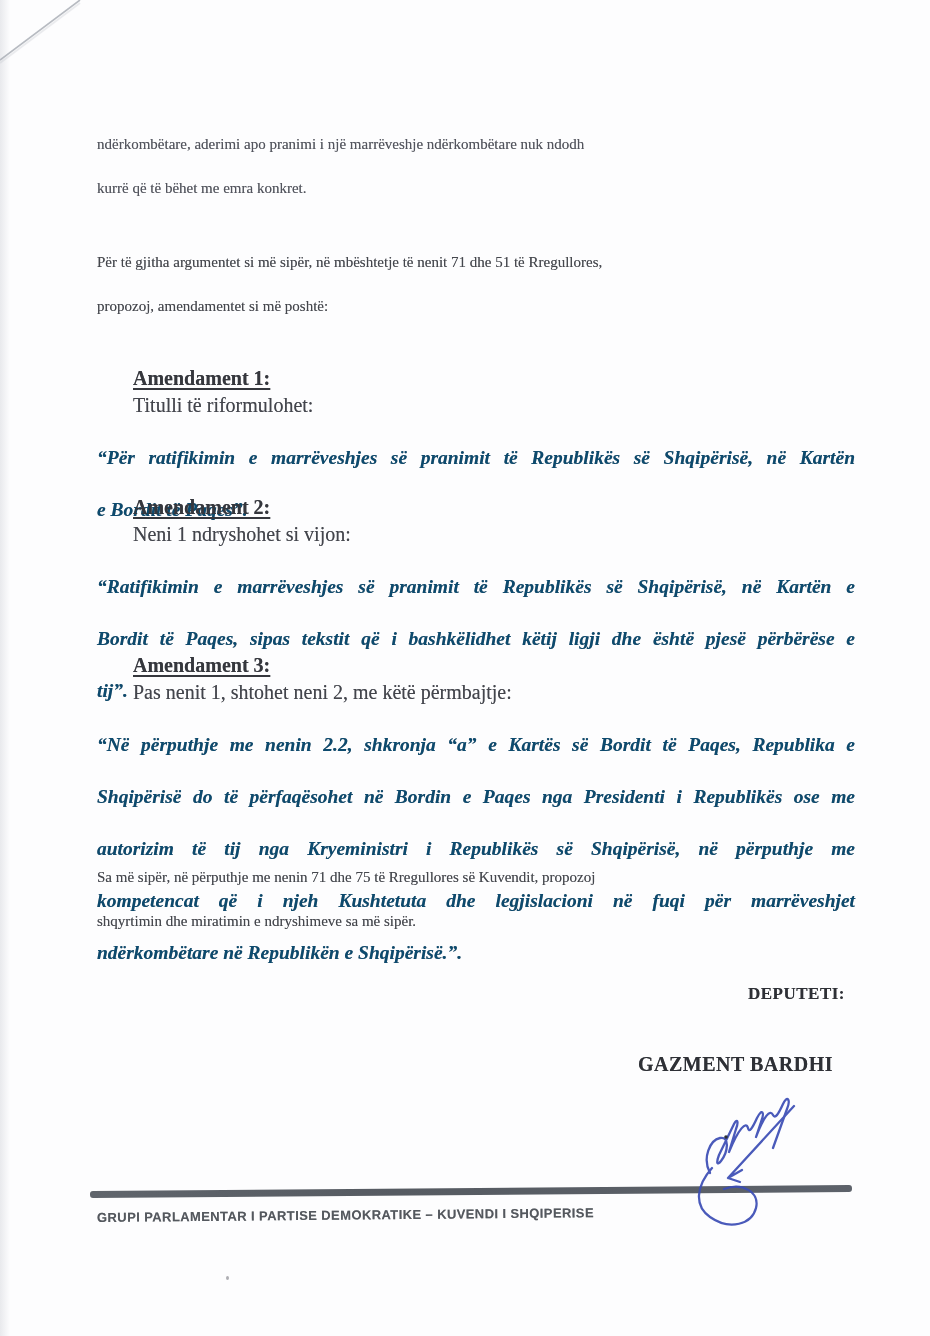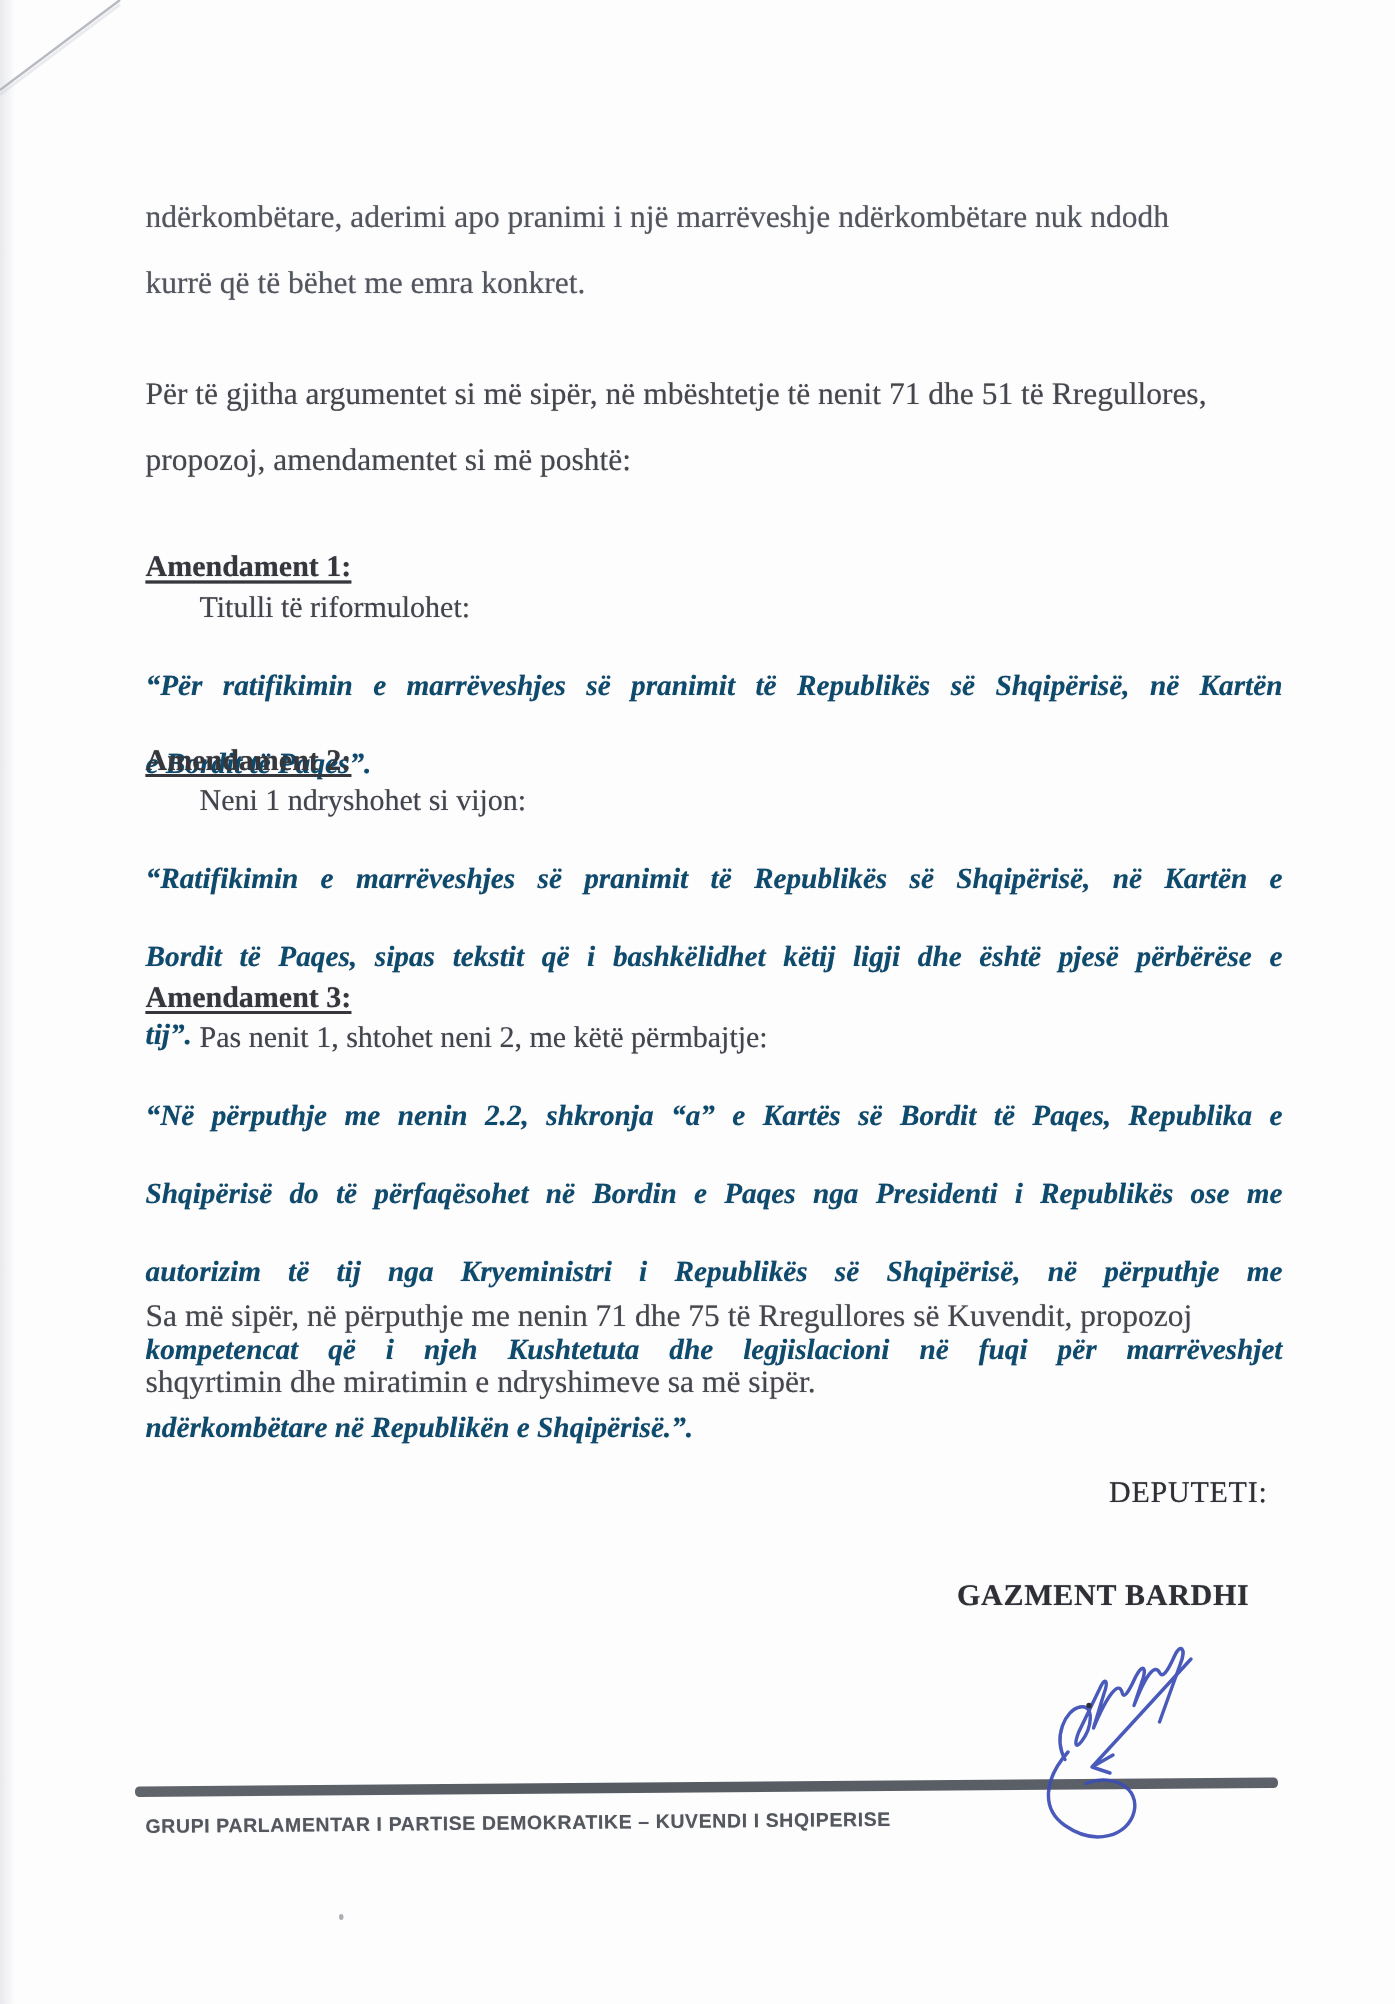--- a/index.html
+++ b/index.html
@@ -20,52 +20,53 @@
   }
   .corner-fold{position:absolute;left:0;top:0;z-index:0;}
   .speck{
     position:absolute;left:226px;top:1276px;width:3px;height:4px;
     background:#9a9aa0;border-radius:50%;opacity:.8;z-index:0;
   }
 
   .textblock{position:absolute;left:97px;width:758px;z-index:1;}
   .wide p, .wide div{margin:0;}
   .wide-line{
-    font-size:21px;line-height:44px;white-space:nowrap;
+    font-size:15px;line-height:44px;white-space:nowrap;
     text-shadow:0 0 .6px rgba(70,72,80,.55);
   }
   .p-intro{top:122px;color:#53555e;}
   .p-proposal{top:240px;}
   .p-closing{top:855px;}
 
   .amend{position:absolute;left:97px;width:758px;z-index:1;}
   .amend-heading{
     font-size:20px;line-height:27px;font-weight:700;color:#35373d;
     text-decoration:underline;text-decoration-thickness:2px;text-underline-offset:3px;
     text-shadow:0 0 .6px rgba(50,52,60,.6);
+    margin-left:36px;
   }
   .amend-lead{
     font-size:20px;line-height:27px;color:#43454c;
     text-shadow:0 0 .6px rgba(65,68,76,.55);
     margin-left:36px;
   }
   .qline{
     font-size:19.5px;line-height:27px;font-style:italic;font-weight:700;color:#0c4a6e;
     text-align:justify;text-align-last:justify;
     text-shadow:0 0 .6px rgba(58,60,68,.55);
     margin-top:25px;
   }
   .qline-last{text-align:right;text-align-last:left;}
   .amend-1{top:365px;}
   .amend-2{top:494px;}
   .amend-3{top:652px;}
 
   .sig-role{
     position:absolute;right:85px;top:984px;z-index:1;
-    font-size:20px;font-weight:400;letter-spacing:.5px;color:#2e3036;
+    font-size:17px;font-weight:700;letter-spacing:.5px;color:#2e3036;
     text-shadow:0 0 .6px rgba(46,48,54,.6);
   }
   .sig-name{
     position:absolute;right:97px;top:1053px;z-index:1;
     font-size:20px;font-weight:700;letter-spacing:.5px;color:#2e3036;
     text-shadow:0 0 .6px rgba(46,48,54,.6);
     text-align:right;
   }
   .signature{position:absolute;left:690px;top:1080px;z-index:3;}
 

